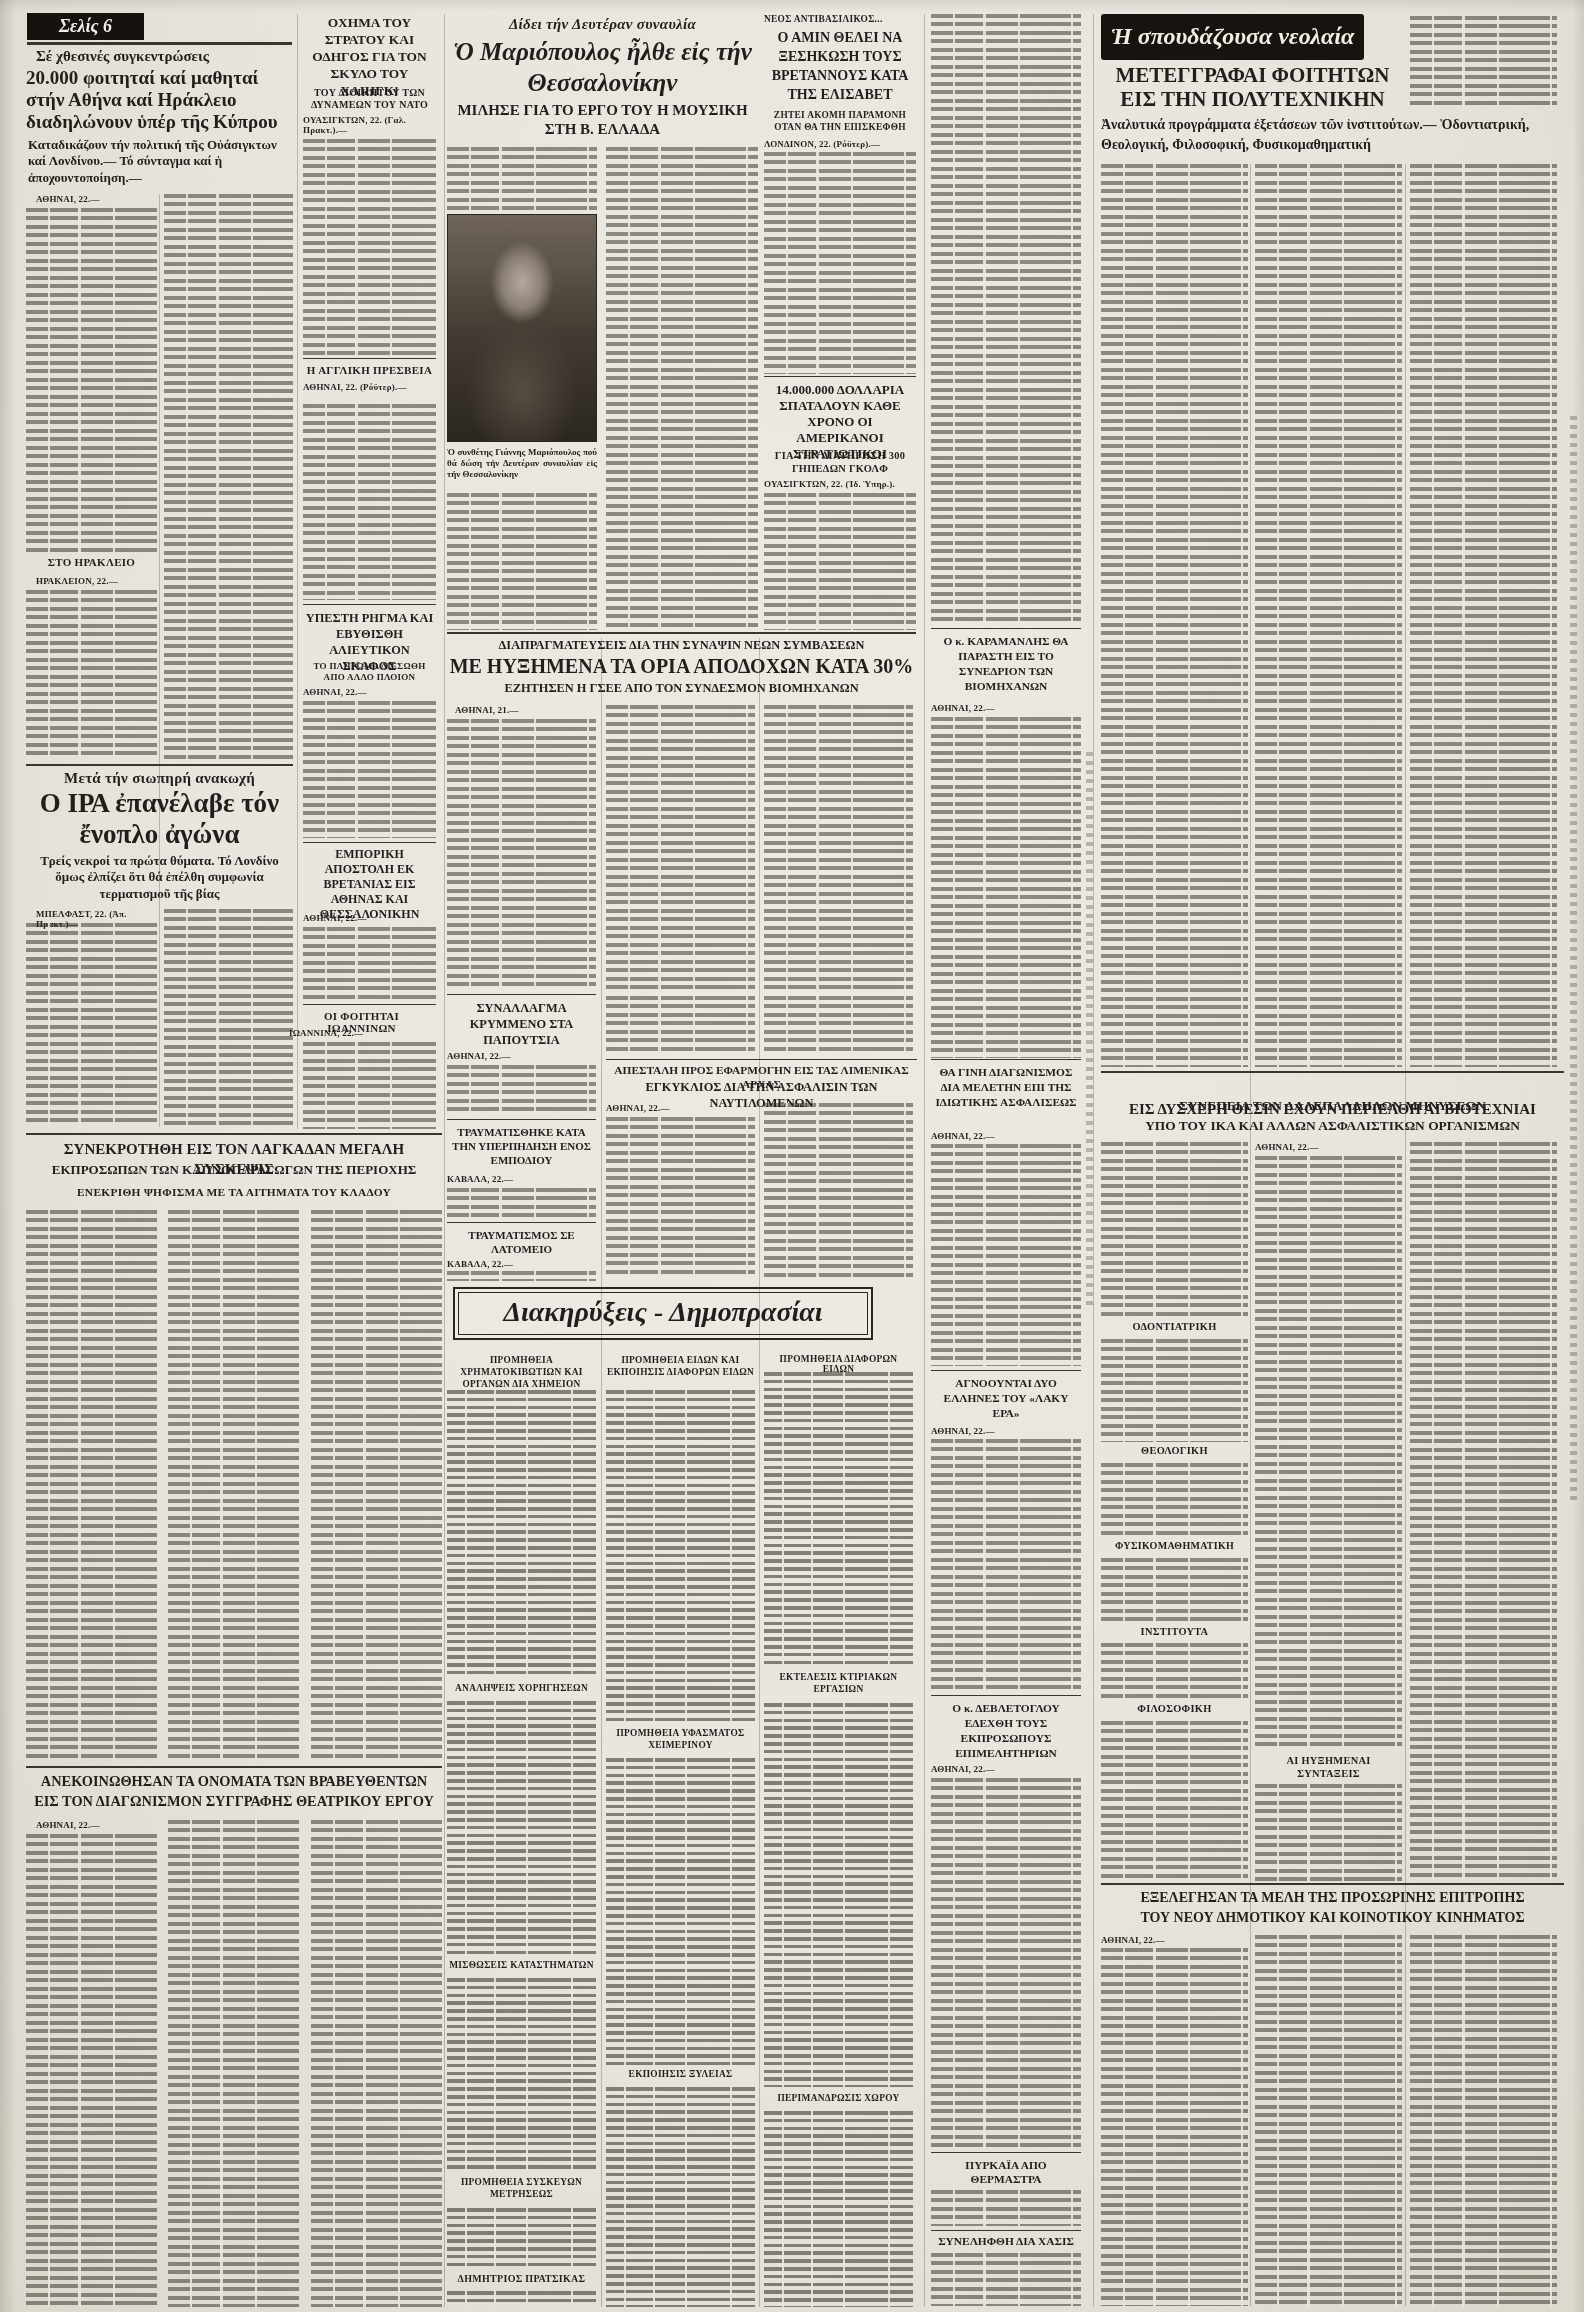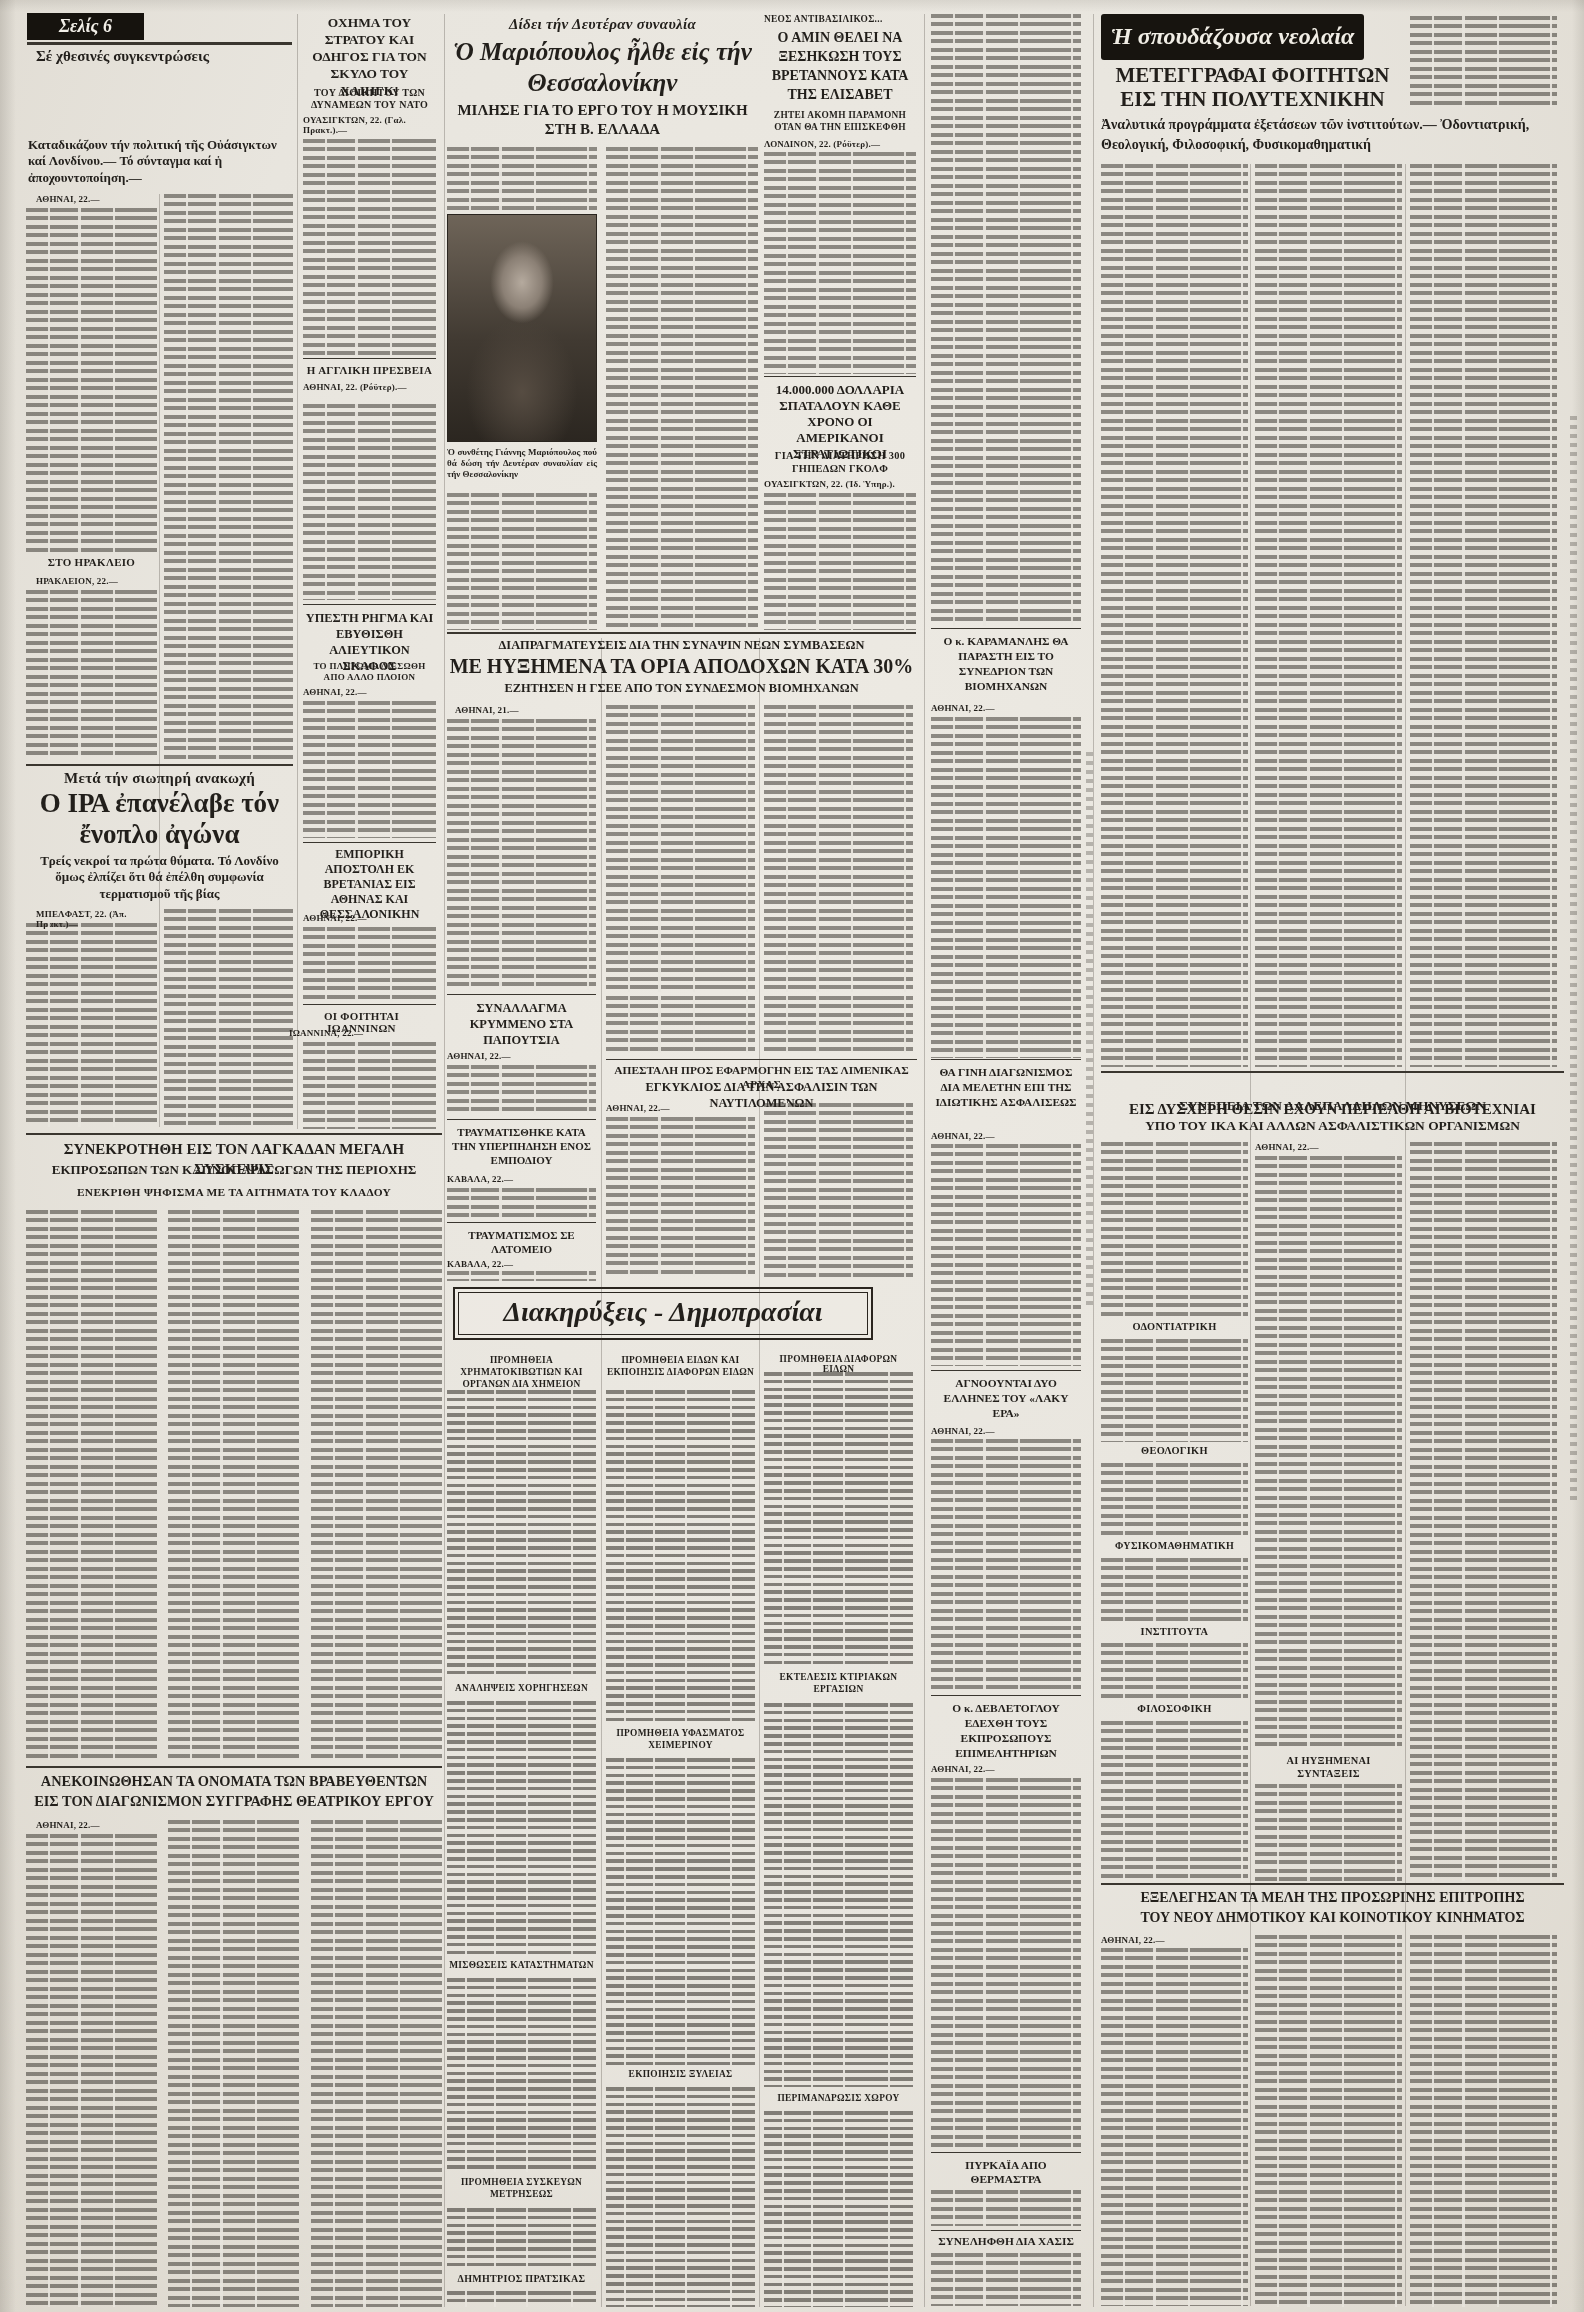--- a/index.html
+++ b/index.html
@@ -59,20 +59,21 @@
 </style>
 </head>
 <body>
 
 <div class="page">
 
   <div class="badge" style="left:27px;top:13px;width:117px;height:27px;font-size:18px;line-height:26px">Σελίς 6</div>
   <div class="rule" style="left:27px;top:42px;width:265px;height:3px"></div>
 
   <div class="abs" style="left:36px;top:48px;width:255px;font-size:15px;font-weight:600">Σέ χθεσινές συγκεντρώσεις</div>
+  <div class="hd" style="left:26px;top:67px;width:267px;font-size:19px;line-height:22px;text-align:left">20.000 φοιτηταί καί μαθηταί στήν Αθήνα καί Ηράκλειο διαδηλώνουν ὑπέρ τῆς Κύπρου</div>
   <div class="deck" style="left:28px;top:137px;width:261px;font-size:13px;line-height:16.3px">Καταδικάζουν τήν πολιτική τῆς Οὐάσιγκτων καί Λονδίνου.— Τό σύνταγμα καί ἡ ἀποχουντοποίηση.—</div>
   <div class="dl" style="left:36px;top:194px;width:121px">ΑΘΗΝΑΙ, 22.—</div>
   <div class="tx" style="left:26px;top:208px;width:131px;height:345px"></div>
   <div class="ch" style="left:26px;top:556px;width:131px;font-size:11px">ΣΤΟ ΗΡΑΚΛΕΙΟ</div>
   <div class="dl" style="left:36px;top:576px;width:121px">ΗΡΑΚΛΕΙΟΝ, 22.—</div>
   <div class="tx" style="left:26px;top:590px;width:131px;height:170px"></div>
   <div class="tx" style="left:164px;top:194px;width:129px;height:566px"></div>
 
   <div class="rule" style="left:26px;top:764px;width:267px;height:2px"></div>
   <div class="ch" style="left:26px;top:770px;width:267px;font-size:15px;font-weight:600">Μετά τήν σιωπηρή ανακωχή</div>

